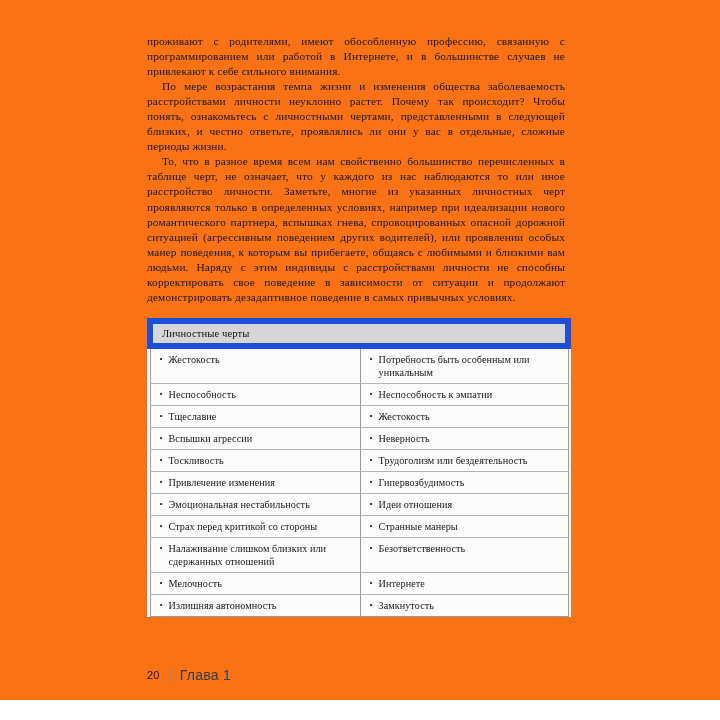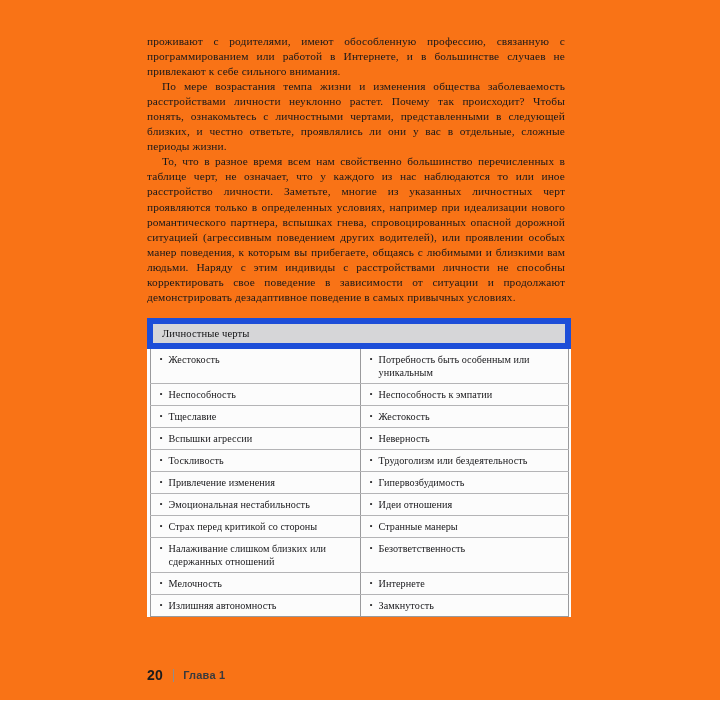--- a/index.html
+++ b/index.html
@@ -102,36 +102,35 @@
   
   #footer {
     position: absolute;
     left: 147px;
     top: 667px;
     display: flex;
     align-items: center;
     font-family: "Liberation Sans", "DejaVu Sans", sans-serif;
   }
   #page-number {
-    font-size: 14px;
-    font-weight: bold;
+    font-size: 11px;
+    font-weight: normal;
     color: #1b1b1d;
     letter-spacing: 0.02em;
   }
   #footer-rule {
     width: 1px;
     height: 13px;
     background: #8d8d90;
     margin: 0 9px 0 10px;
   }
   #chapter-label {
-    font-size: 11px;
+    font-size: 14px;
     color: #3a3a3d;
     letter-spacing: 0.02em;
-    font-weight: bold;
   }
 </style>
 </head>
 <body>
 
 <div id="page">
 
   <div id="content">
 
     <p class="para">проживают с родителями, имеют обособленную профессию, связанную с программированием или работой в Интернете, и в большинстве случаев не привлекают к себе сильного внимания.</p>

